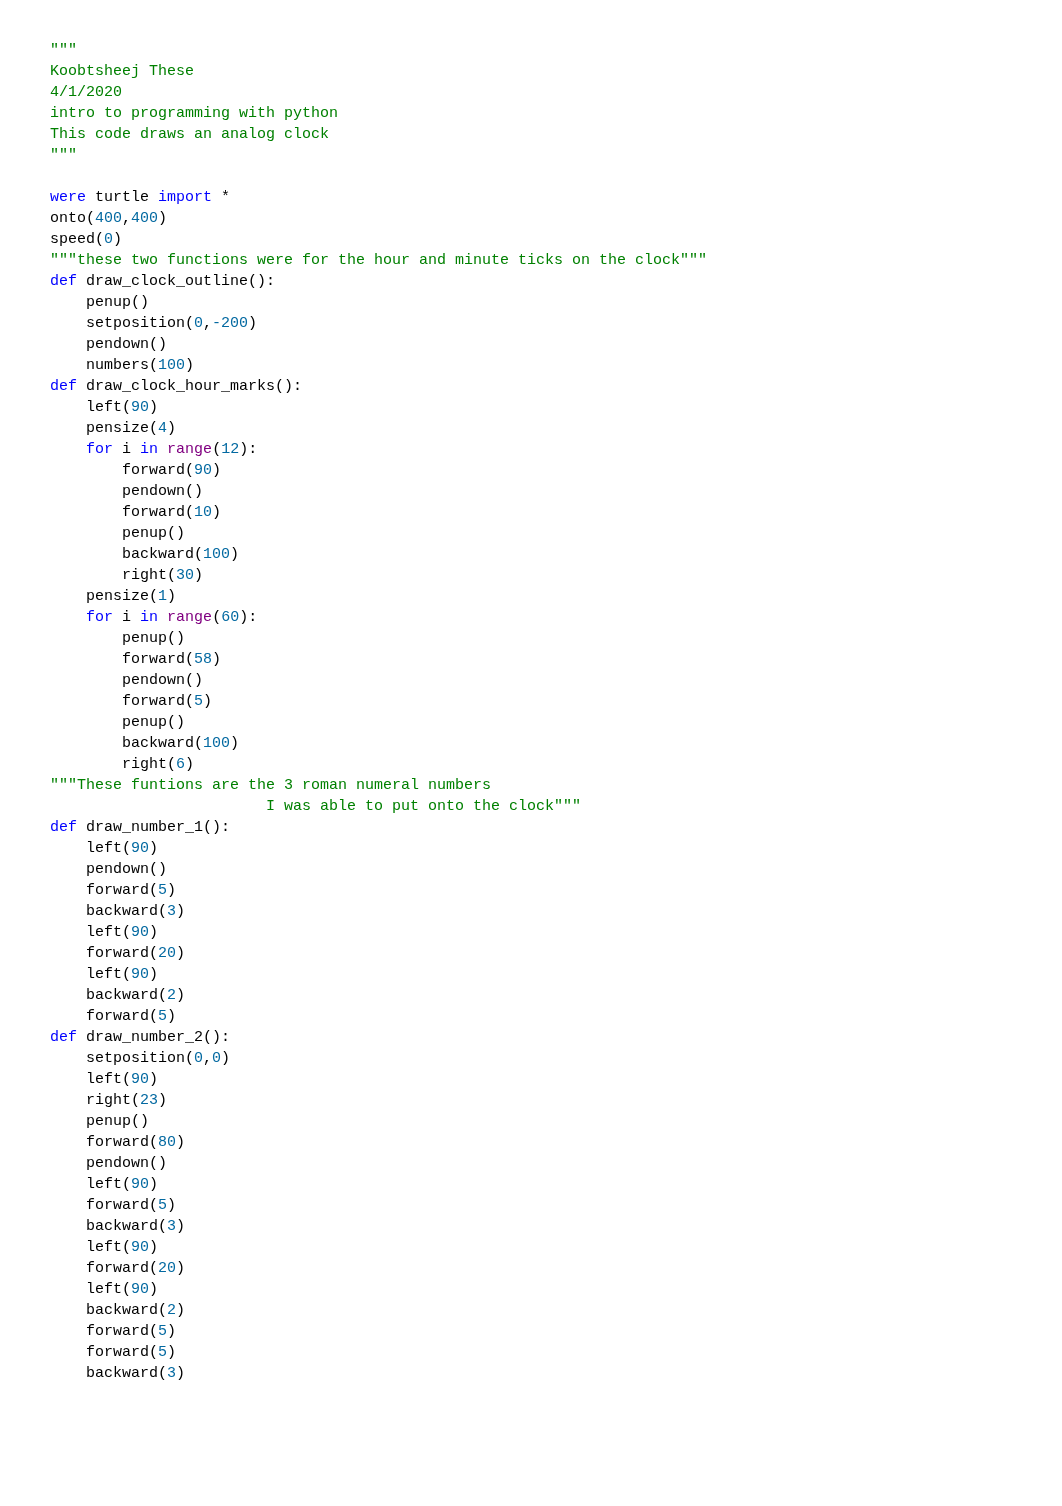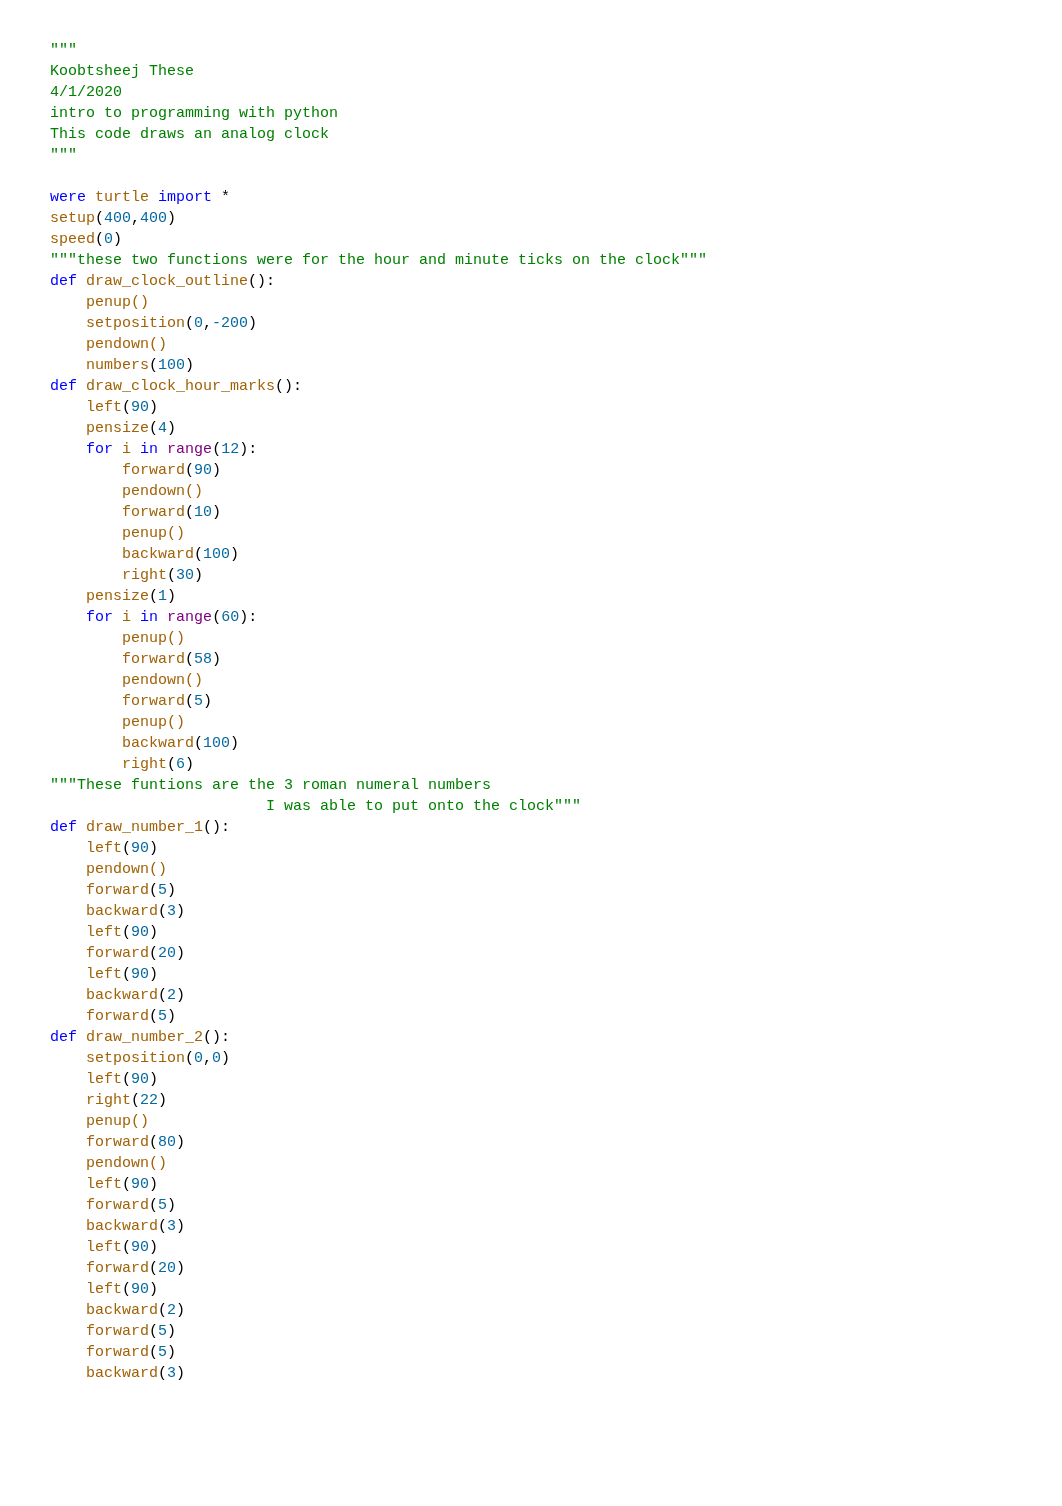--- a/index.html
+++ b/index.html
@@ -14,36 +14,36 @@
     padding: 40px 50px 40px 50px;
     font-family: "Courier New", Courier, monospace;
     font-size: 15px;
     line-height: 1.4;
     white-space: pre;
     color: #000000;
   }
   .s  { color: #008000; } 
   .k  { color: #0000ff; } 
   .nb { color: #800080; text-align: right; } 
-  .n  { color: #a16207; } 
+  .n  { color: #000000; } 
   .num{ color: #0369a1; } 
   .p  { color: #000000; } 
 </style>
 </head>
 <body>
 
 <div class="page"><span class="s">"""</span>
 <span class="s">Koobtsheej These</span>
 <span class="s">4/1/2020</span>
 <span class="s">intro to programming with python</span>
 <span class="s">This code draws an analog clock</span>
 <span class="s">"""</span>
 
 <span class="k">were</span> <span class="n">turtle</span> <span class="k">import</span> <span class="p">*</span>
-<span class="n">setup</span>(<span class="num">400</span>,<span class="num">400</span>)
+<span class="n">onto</span>(<span class="num">400</span>,<span class="num">400</span>)
 <span class="n">speed</span>(<span class="num">0</span>)
 <span class="s">"""these two functions were for the hour and minute ticks on the clock"""</span>
 <span class="k">def</span> <span class="n">draw_clock_outline</span><span class="p">():</span>
     <span class="n">penup()</span>
     <span class="n">setposition</span>(<span class="num">0</span>,<span class="num">-200</span>)
     <span class="n">pendown()</span>
     <span class="n">numbers</span>(<span class="num">100</span>)
 <span class="k">def</span> <span class="n">draw_clock_hour_marks</span><span class="p">():</span>
     <span class="n">left</span>(<span class="num">90</span>)
     <span class="n">pensize</span>(<span class="num">4</span>)
@@ -71,21 +71,21 @@
     <span class="n">forward</span>(<span class="num">5</span>)
     <span class="n">backward</span>(<span class="num">3</span>)
     <span class="n">left</span>(<span class="num">90</span>)
     <span class="n">forward</span>(<span class="num">20</span>)
     <span class="n">left</span>(<span class="num">90</span>)
     <span class="n">backward</span>(<span class="num">2</span>)
     <span class="n">forward</span>(<span class="num">5</span>)
 <span class="k">def</span> <span class="n">draw_number_2</span><span class="p">():</span>
     <span class="n">setposition</span>(<span class="num">0</span>,<span class="num">0</span>)
     <span class="n">left</span>(<span class="num">90</span>)
-    <span class="n">right</span>(<span class="num">22</span>)
+    <span class="n">right</span>(<span class="num">23</span>)
     <span class="n">penup()</span>
     <span class="n">forward</span>(<span class="num">80</span>)
     <span class="n">pendown()</span>
     <span class="n">left</span>(<span class="num">90</span>)
     <span class="n">forward</span>(<span class="num">5</span>)
     <span class="n">backward</span>(<span class="num">3</span>)
     <span class="n">left</span>(<span class="num">90</span>)
     <span class="n">forward</span>(<span class="num">20</span>)
     <span class="n">left</span>(<span class="num">90</span>)
     <span class="n">backward</span>(<span class="num">2</span>)

